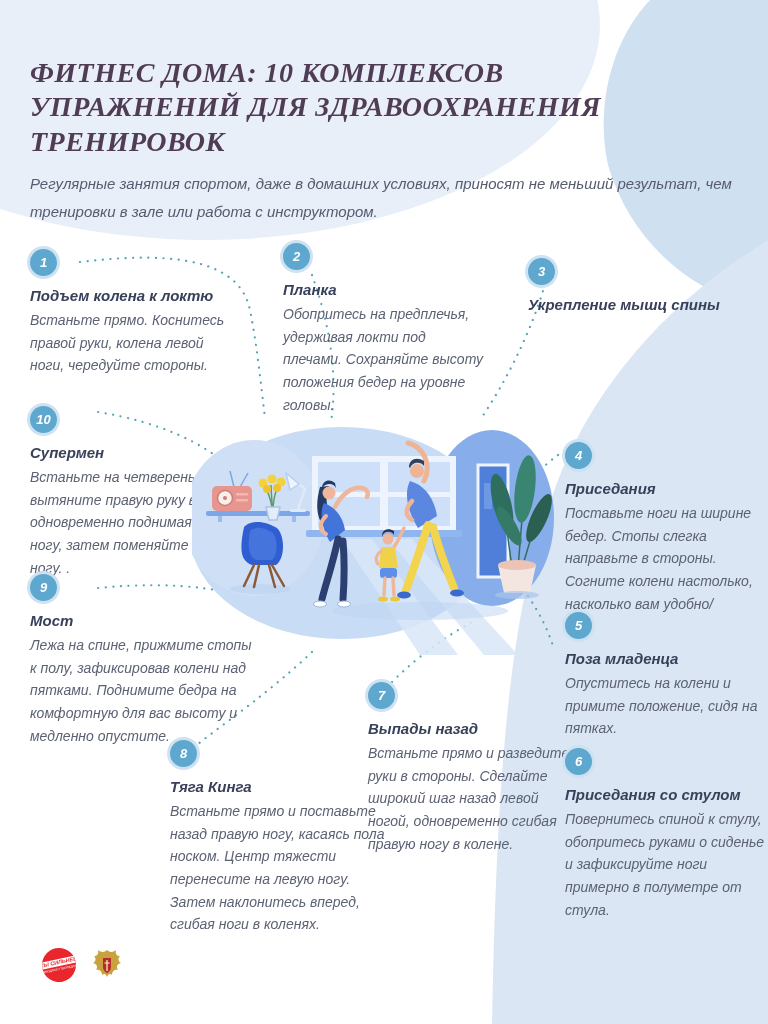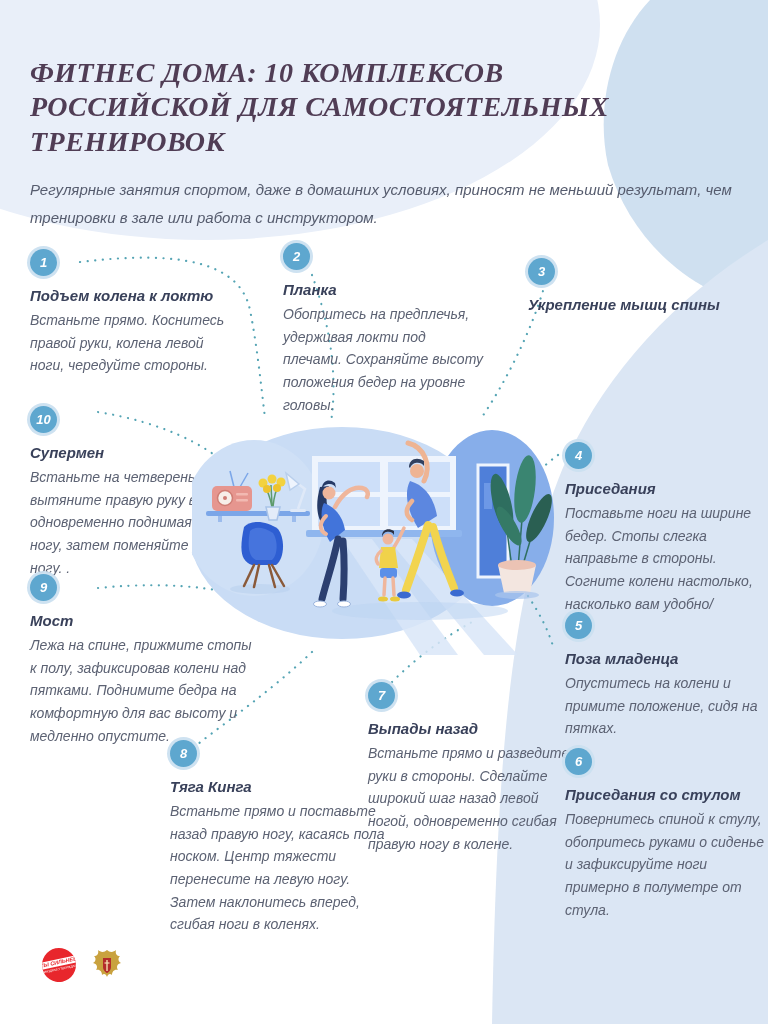--- a/index.html
+++ b/index.html
@@ -2,21 +2,21 @@
 <html><head>
 <meta charset="utf-8">
 <style>
   html,body{margin:0;padding:0;}
   body{font-family:"Liberation Sans","DejaVu Sans",sans-serif;background:#fff;}
   .poster{position:relative;width:768px;height:1024px;background:#fff;overflow:hidden;font-style:italic;}
   .bg-layer,.connector-layer{position:absolute;left:0;top:0;width:768px;height:1024px;pointer-events:none;}
   .page-title{position:absolute;left:30px;top:56px;width:680px;
     font-family:"Liberation Serif","DejaVu Serif",serif;font-weight:bold;
     font-size:28px;line-height:1.23;letter-spacing:.5px;color:#503d55;}
-  .page-subtitle{position:absolute;left:30px;top:176px;width:720px;
+  .page-subtitle{position:absolute;left:30px;top:170px;width:720px;
     font-size:15px;line-height:1.85;color:#565c6e;}
   .item{position:absolute;}
   .badge{width:27px;height:27px;border-radius:50%;background:#5ea7cf;
     color:#fff;font-weight:bold;font-size:13px;display:flex;align-items:center;justify-content:center;
     box-shadow:0 0 0 3px rgba(203,224,240,.95);}
   .item-name{margin-top:11px;font-weight:bold;font-size:15px;color:#39415a;margin-bottom:5px;}
   .item-desc{font-size:14px;line-height:1.62;color:#5c6273;}
   .illustration{position:absolute;left:192px;top:423px;width:375px;height:235px;}
   .footer{position:absolute;left:42px;top:944px;height:42px;display:flex;align-items:center;}
   .campaign-logo{width:34px;height:34px;border-radius:50%;background:#e8262c;
@@ -48,21 +48,21 @@
       <path d="M98,412 C160,422 206,444 230,468"></path>
       <path d="M98,588 C180,580 242,590 282,610"></path>
       <path d="M312,652 C272,690 226,722 198,744"></path>
       <path d="M392,682 C420,654 450,634 472,622"></path>
       <path d="M528,596 C540,614 548,630 553,646"></path>
     </g>
   </svg>
 
   <div class="page-title">
     <div>ФИТНЕС ДОМА: 10 КОМПЛЕКСОВ</div>
-    <div>РОССИЙСКОЙ ДЛЯ САМОСТОЯТЕЛЬНЫХ</div>
+    <div>УПРАЖНЕНИЙ ДЛЯ ЗДРАВООХРАНЕНИЯ</div>
     <div>ТРЕНИРОВОК</div>
   </div>
   <div class="page-subtitle">
     <div>Регулярные занятия спортом, даже в домашних условиях, приносят не меньший результат, чем</div>
     <div>тренировки в зале или работа с инструктором.</div>
   </div>
 
   <div class="item" style="left:30px;top:249px;width:200px">
     <div class="badge">
         <span>1</span>

